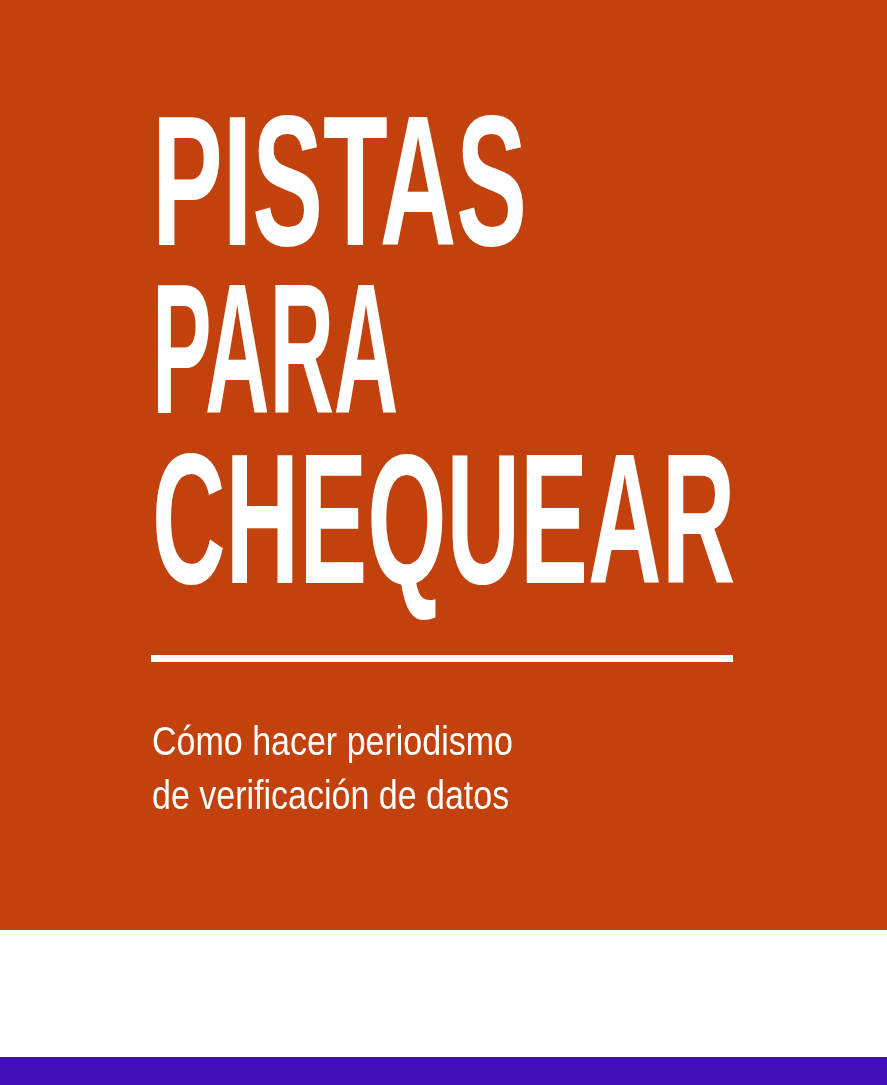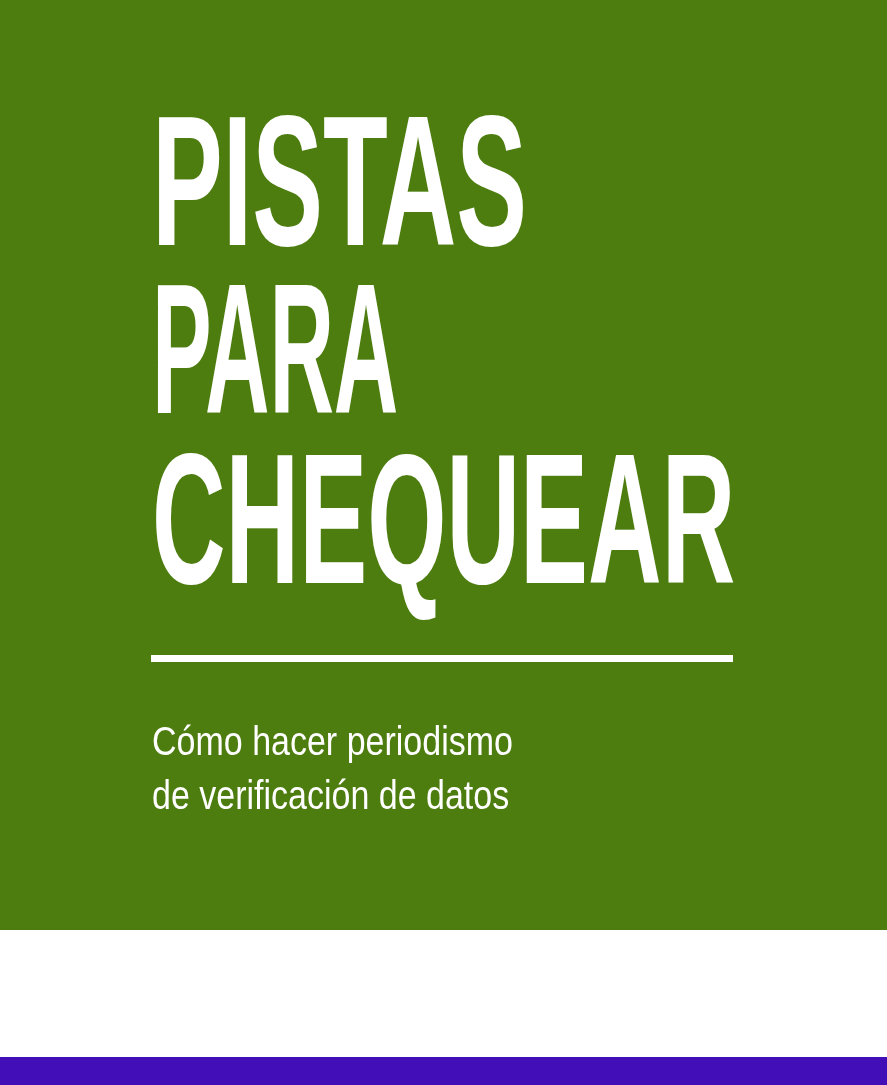--- a/index.html
+++ b/index.html
@@ -1,19 +1,19 @@
 <!DOCTYPE html>
 <html><head>
 <meta charset="utf-8">
 <style>
   * { margin:0; padding:0; box-sizing:border-box; }
   html,body { width:887px; height:1085px; }
   .page {
     position:relative; width:887px; height:1085px;
-    background:#4d7c0f; overflow:hidden;
+    background:#c2410c; overflow:hidden;
     font-family:"Liberation Sans", sans-serif;
   }
   
   .t-line {
     position:absolute; left:152px; color:#FFFFFF; font-weight:700;
     font-size:186px; line-height:1; white-space:nowrap; transform-origin:0 0;
   }
   .t1 { top:88px;  transform:scaleX(.57); }
   .t2 { top:256px; transform:scaleX(.48); }
   .t3 { top:426px; transform:scaleX(.548); }

